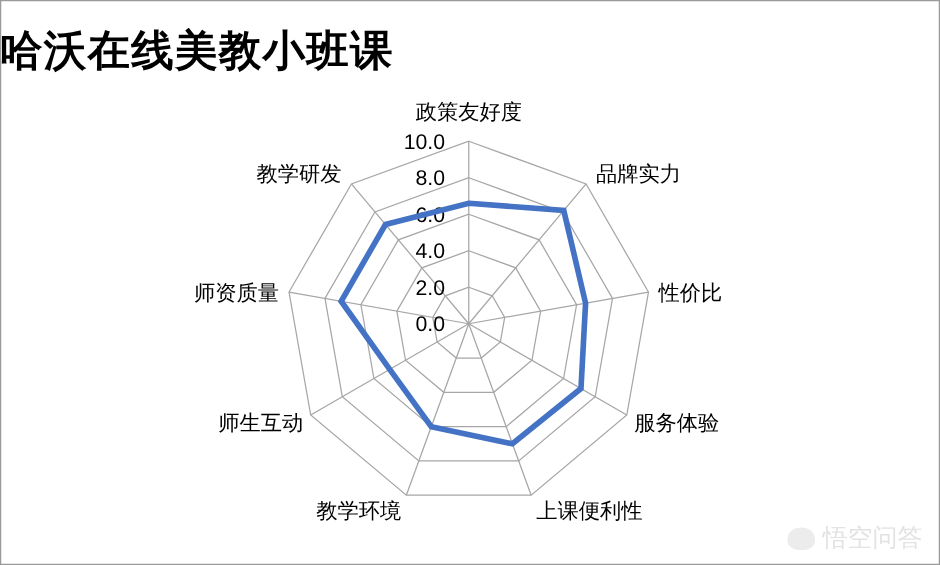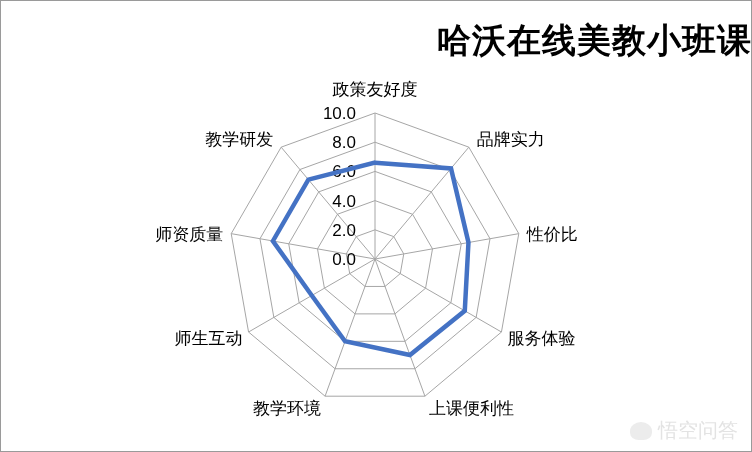--- a/index.html
+++ b/index.html
@@ -1,18 +1,18 @@
 <!DOCTYPE html>
 <html><head>
 <meta charset="utf-8">
 <style>
   html, body { margin: 0; padding: 0; background: #ffffff; }
   body { width: 752px; height: 452px; position: relative; overflow: hidden; font-family: "DejaVu Sans", "Liberation Sans", sans-serif; }
   .frame { position: absolute; left: 0; top: 0; width: 750px; height: 450px; border: 1px solid #9a9a9a; background: #fff; }
-  .title { position: absolute; left: 0; top: 18px; width: 752px; text-align: right; font-size: 34px; font-weight: bold; color: #000; letter-spacing: 1px; }
+  .title { position: absolute; left: 0; top: 18px; width: 752px; text-align: left; font-size: 34px; font-weight: bold; color: #000; letter-spacing: 1px; }
   svg.chart { position: absolute; left: 0; top: 0; }
   .axis-label { font-size: 17px; fill: #000; }
   .tick-label { font-size: 17px; fill: #000; font-family: "Liberation Sans", sans-serif; }
   .watermark { position: absolute; right: 14px; bottom: 8px; font-size: 20px; color: #e3e3e3; display: flex; align-items: center; gap: 6px; justify-content: flex-end; }
   .wm-logo { width: 22px; height: 18px; border-radius: 50% 50% 40% 40%; background: #ececec; }
 </style>
 </head>
 <body>
 
 <div class="frame"></div>

